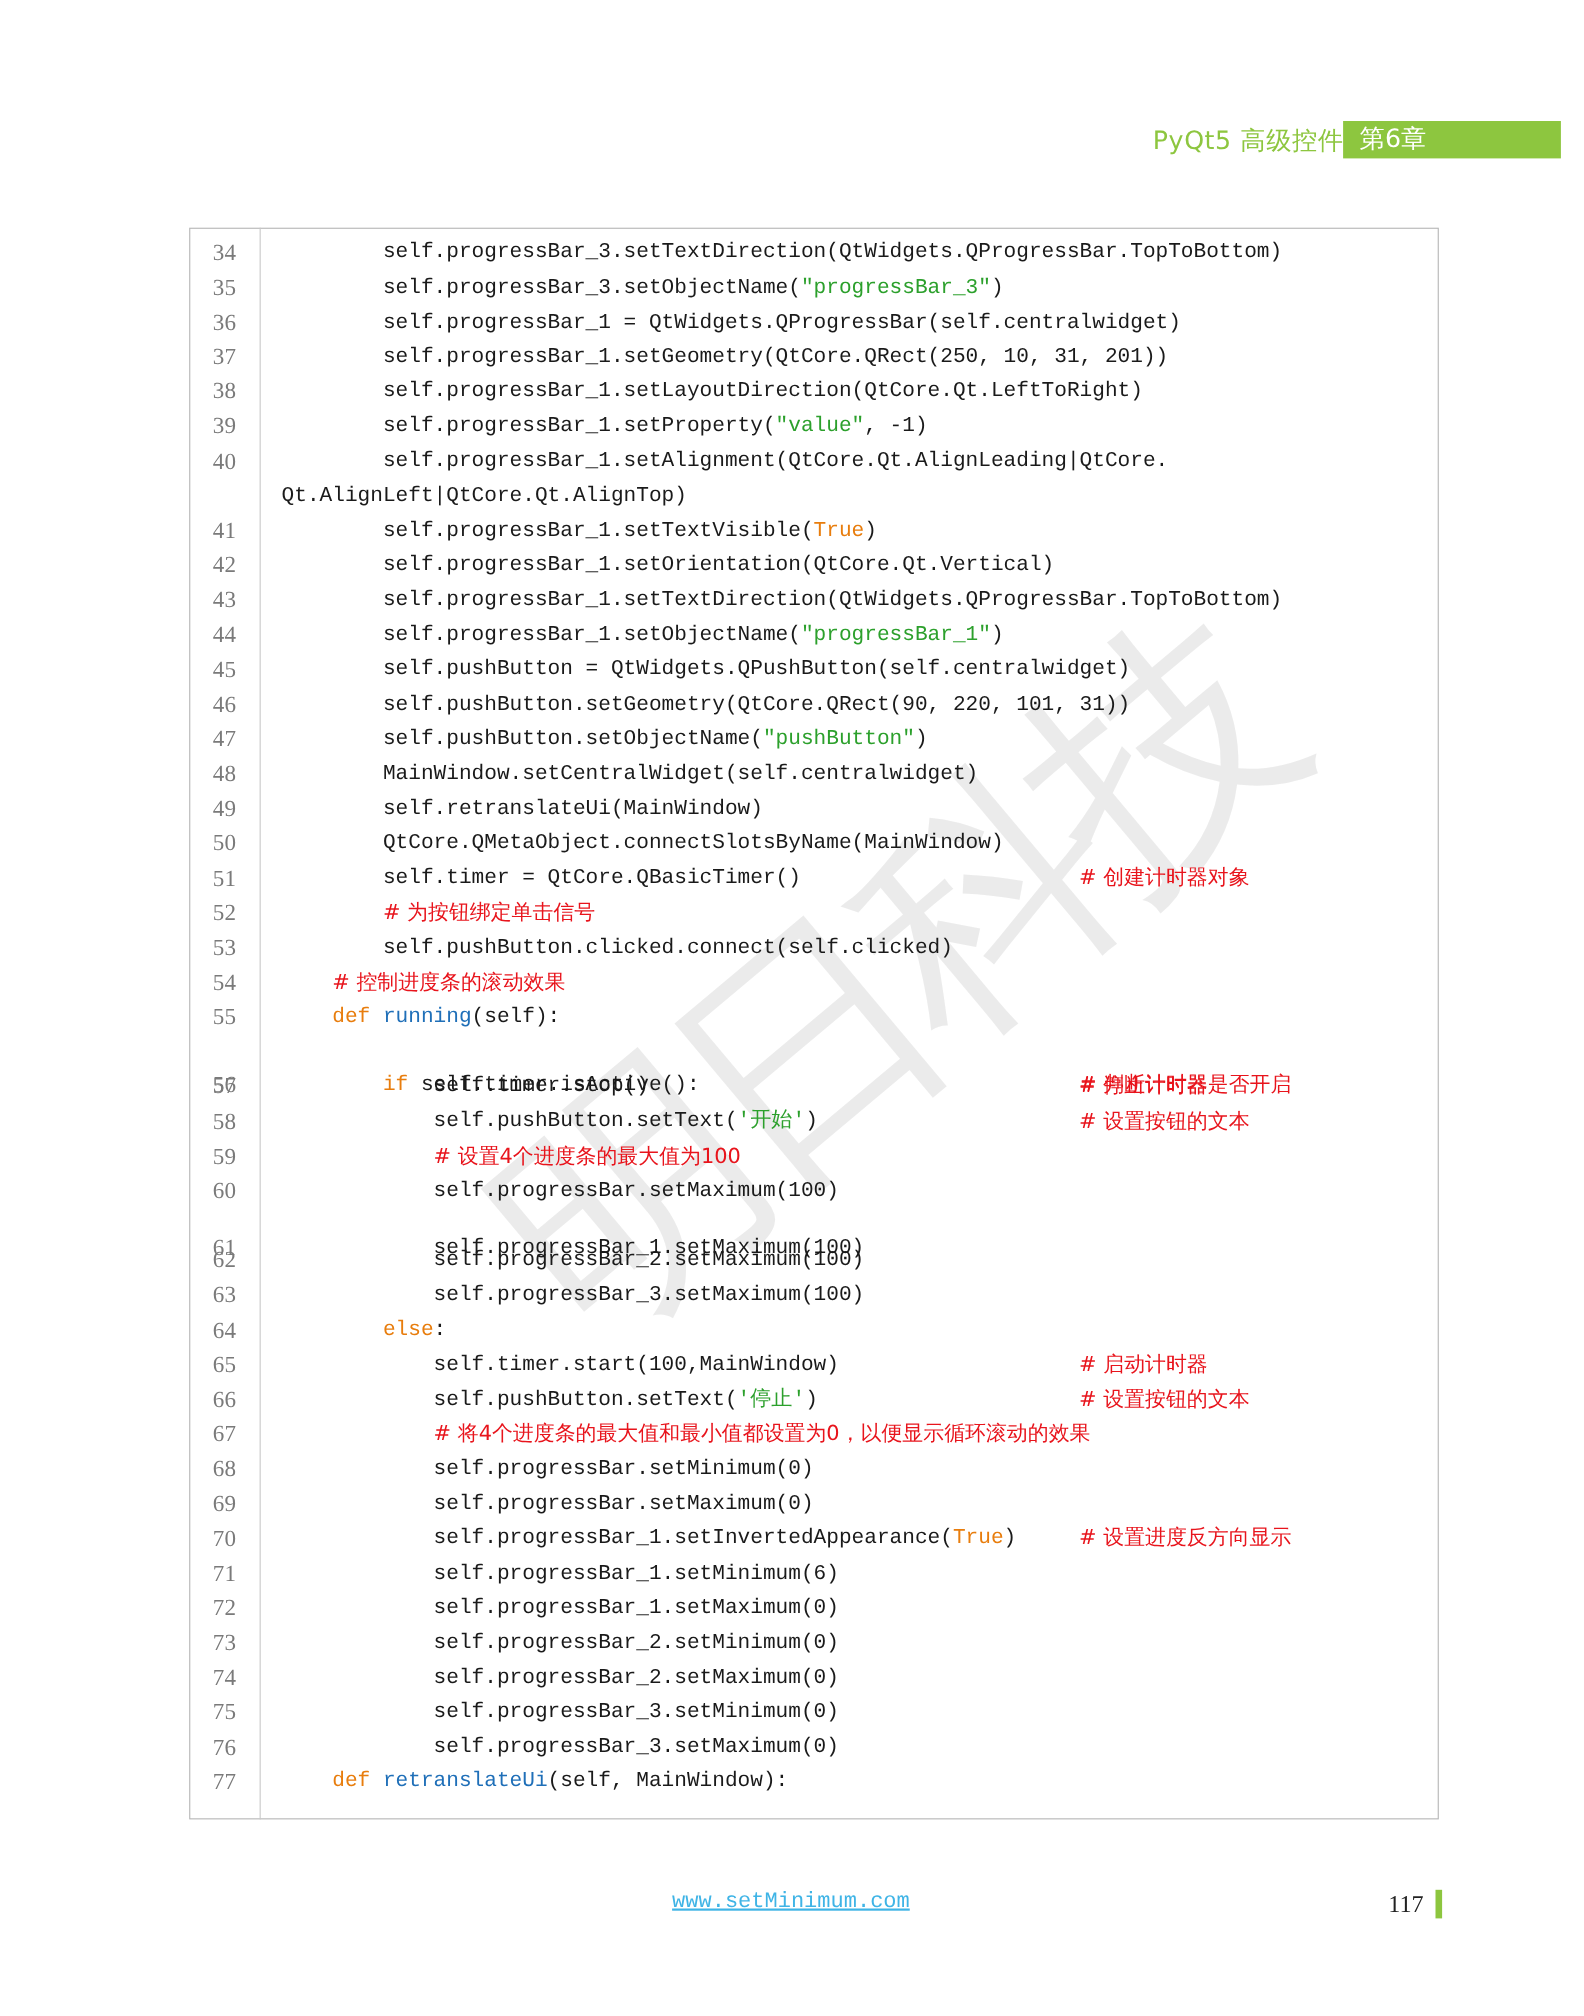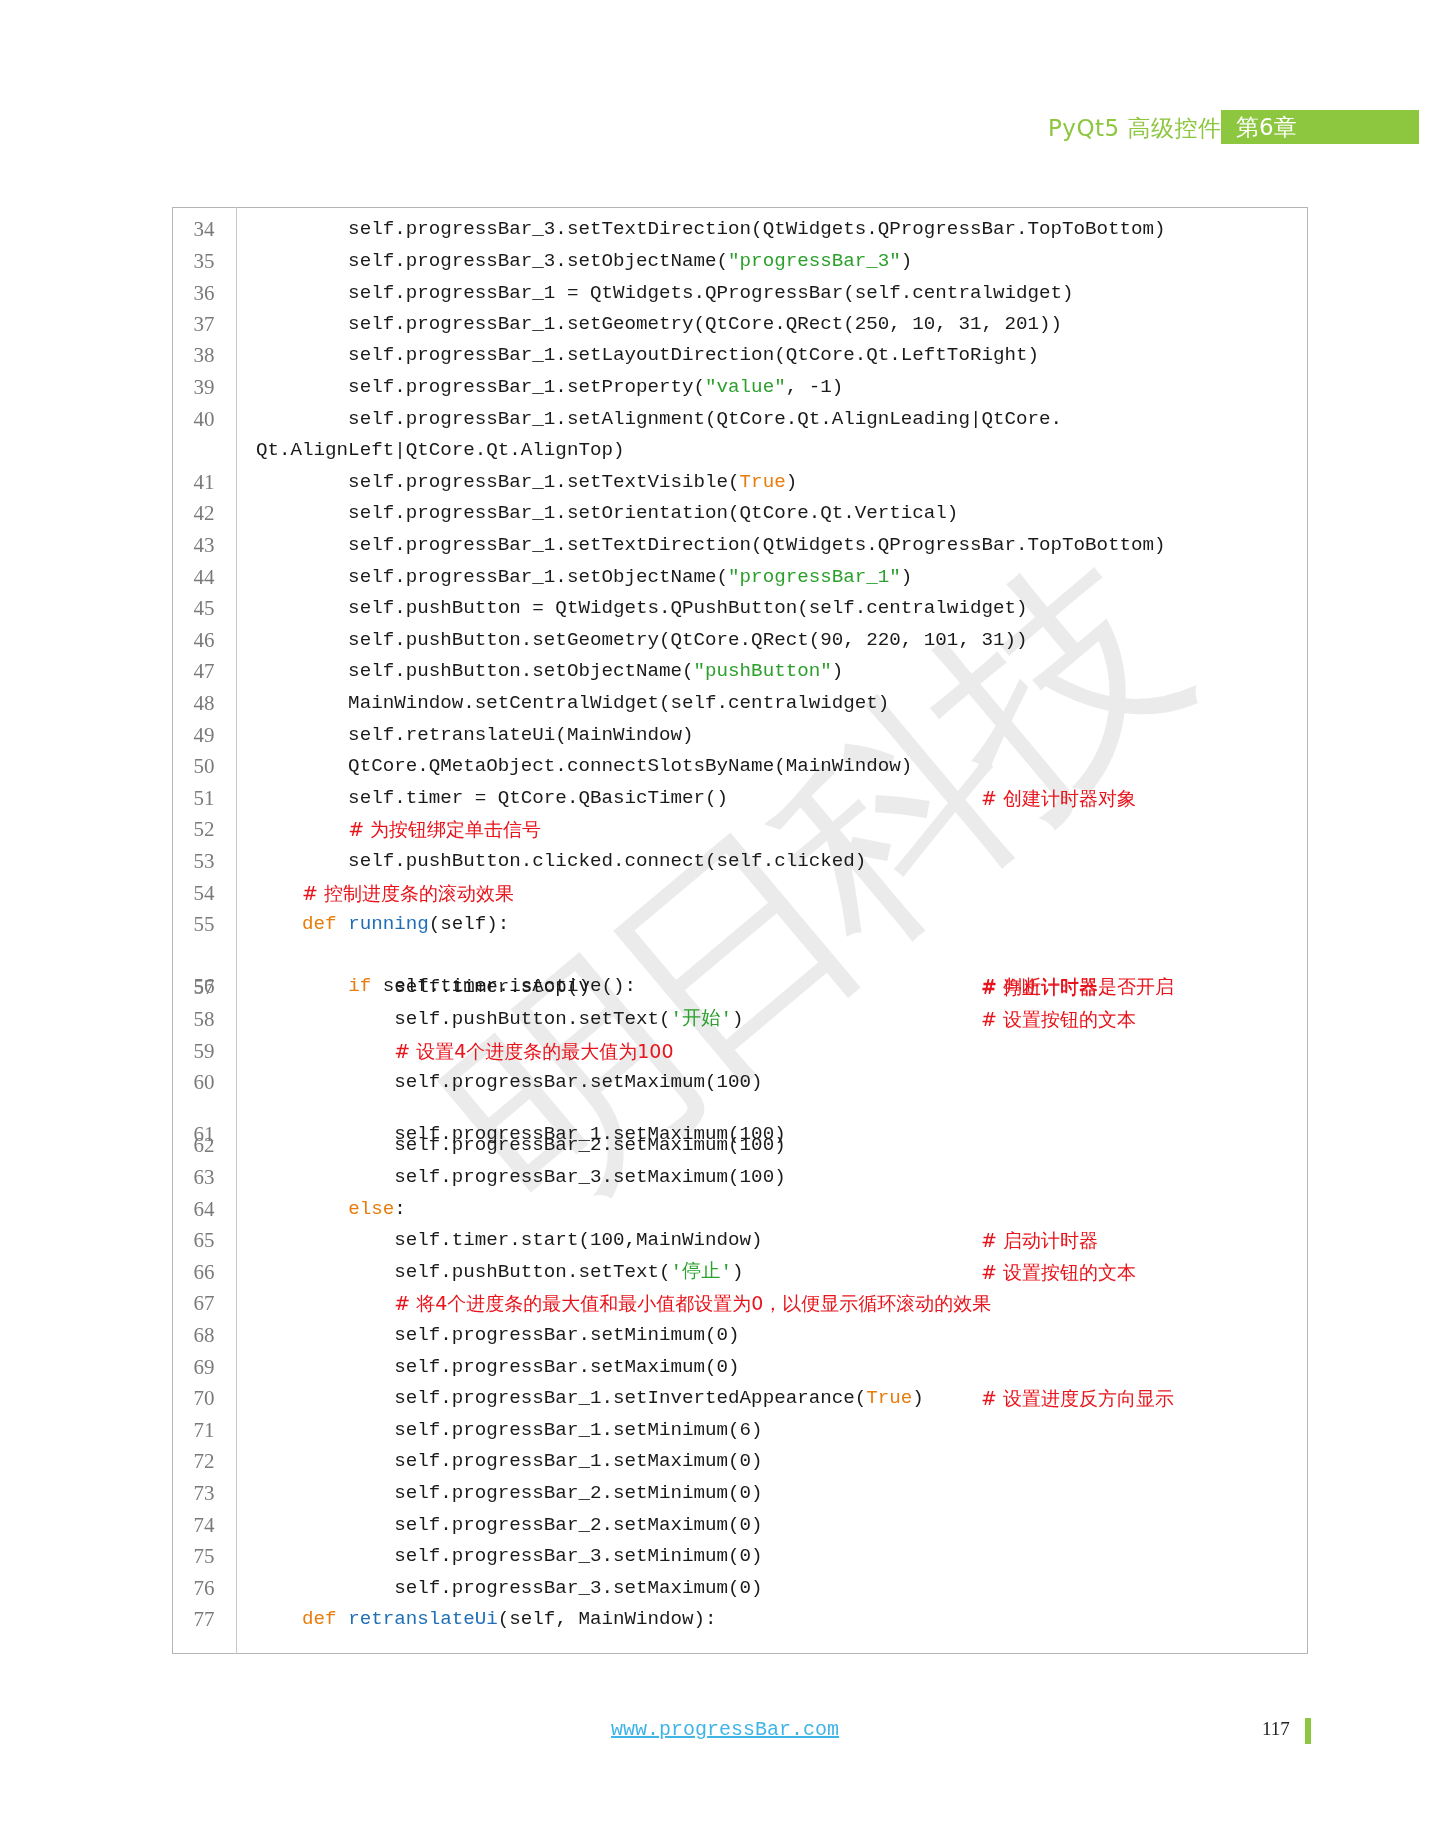--- a/index.html
+++ b/index.html
@@ -50,21 +50,21 @@
     position: absolute; font-family: "DejaVu Serif", serif; font-size: 230px; color: #dcdcdc;
     opacity: 0.55; transform: rotate(-40deg); white-space: nowrap; left: -40px; top: 180px;
     letter-spacing: -20px;
   }
   .footer-link {
     position: absolute; left: 611px; top: 1718px; font-family: "Liberation Mono", monospace;
     font-size: 20px; color: #3fb4e6; text-decoration: underline;
   }
   .page-number {
     position: absolute; left: 1262px; top: 1718px; font-family: "Liberation Serif", serif;
-    font-size: 19px; color: #222222;
+    font-size: 22px; color: #222222;
   }
   .page-mark {
     position: absolute; left: 1305px; top: 1718px; width: 6px; height: 26px; background: #8dc63f;
   }
 </style>
 </head>
 <body>
 
 <div class="header-title">PyQt5 高级控件</div>
 <div class="chapter-tab">第6章</div>
@@ -258,15 +258,15 @@
     <div class="line" style="top: 1572.8px;">
       <span class="ln">76</span>
       <span class="code"><span>            self.progressBar_3.setMaximum(0)</span></span>
     </div>
     <div class="line" style="top: 1604.4px;">
       <span class="ln">77</span>
       <span class="code"><span>    </span><span class="kw">def</span><span> </span><span class="fn">retranslateUi</span><span>(self, MainWindow):</span></span>
     </div>
   </div>
 
-<a class="footer-link">www.progressBar.com</a>
+<a class="footer-link">www.setMinimum.com</a>
 <div class="page-number">117</div>
 <div class="page-mark"></div>
 
 </body></html>

